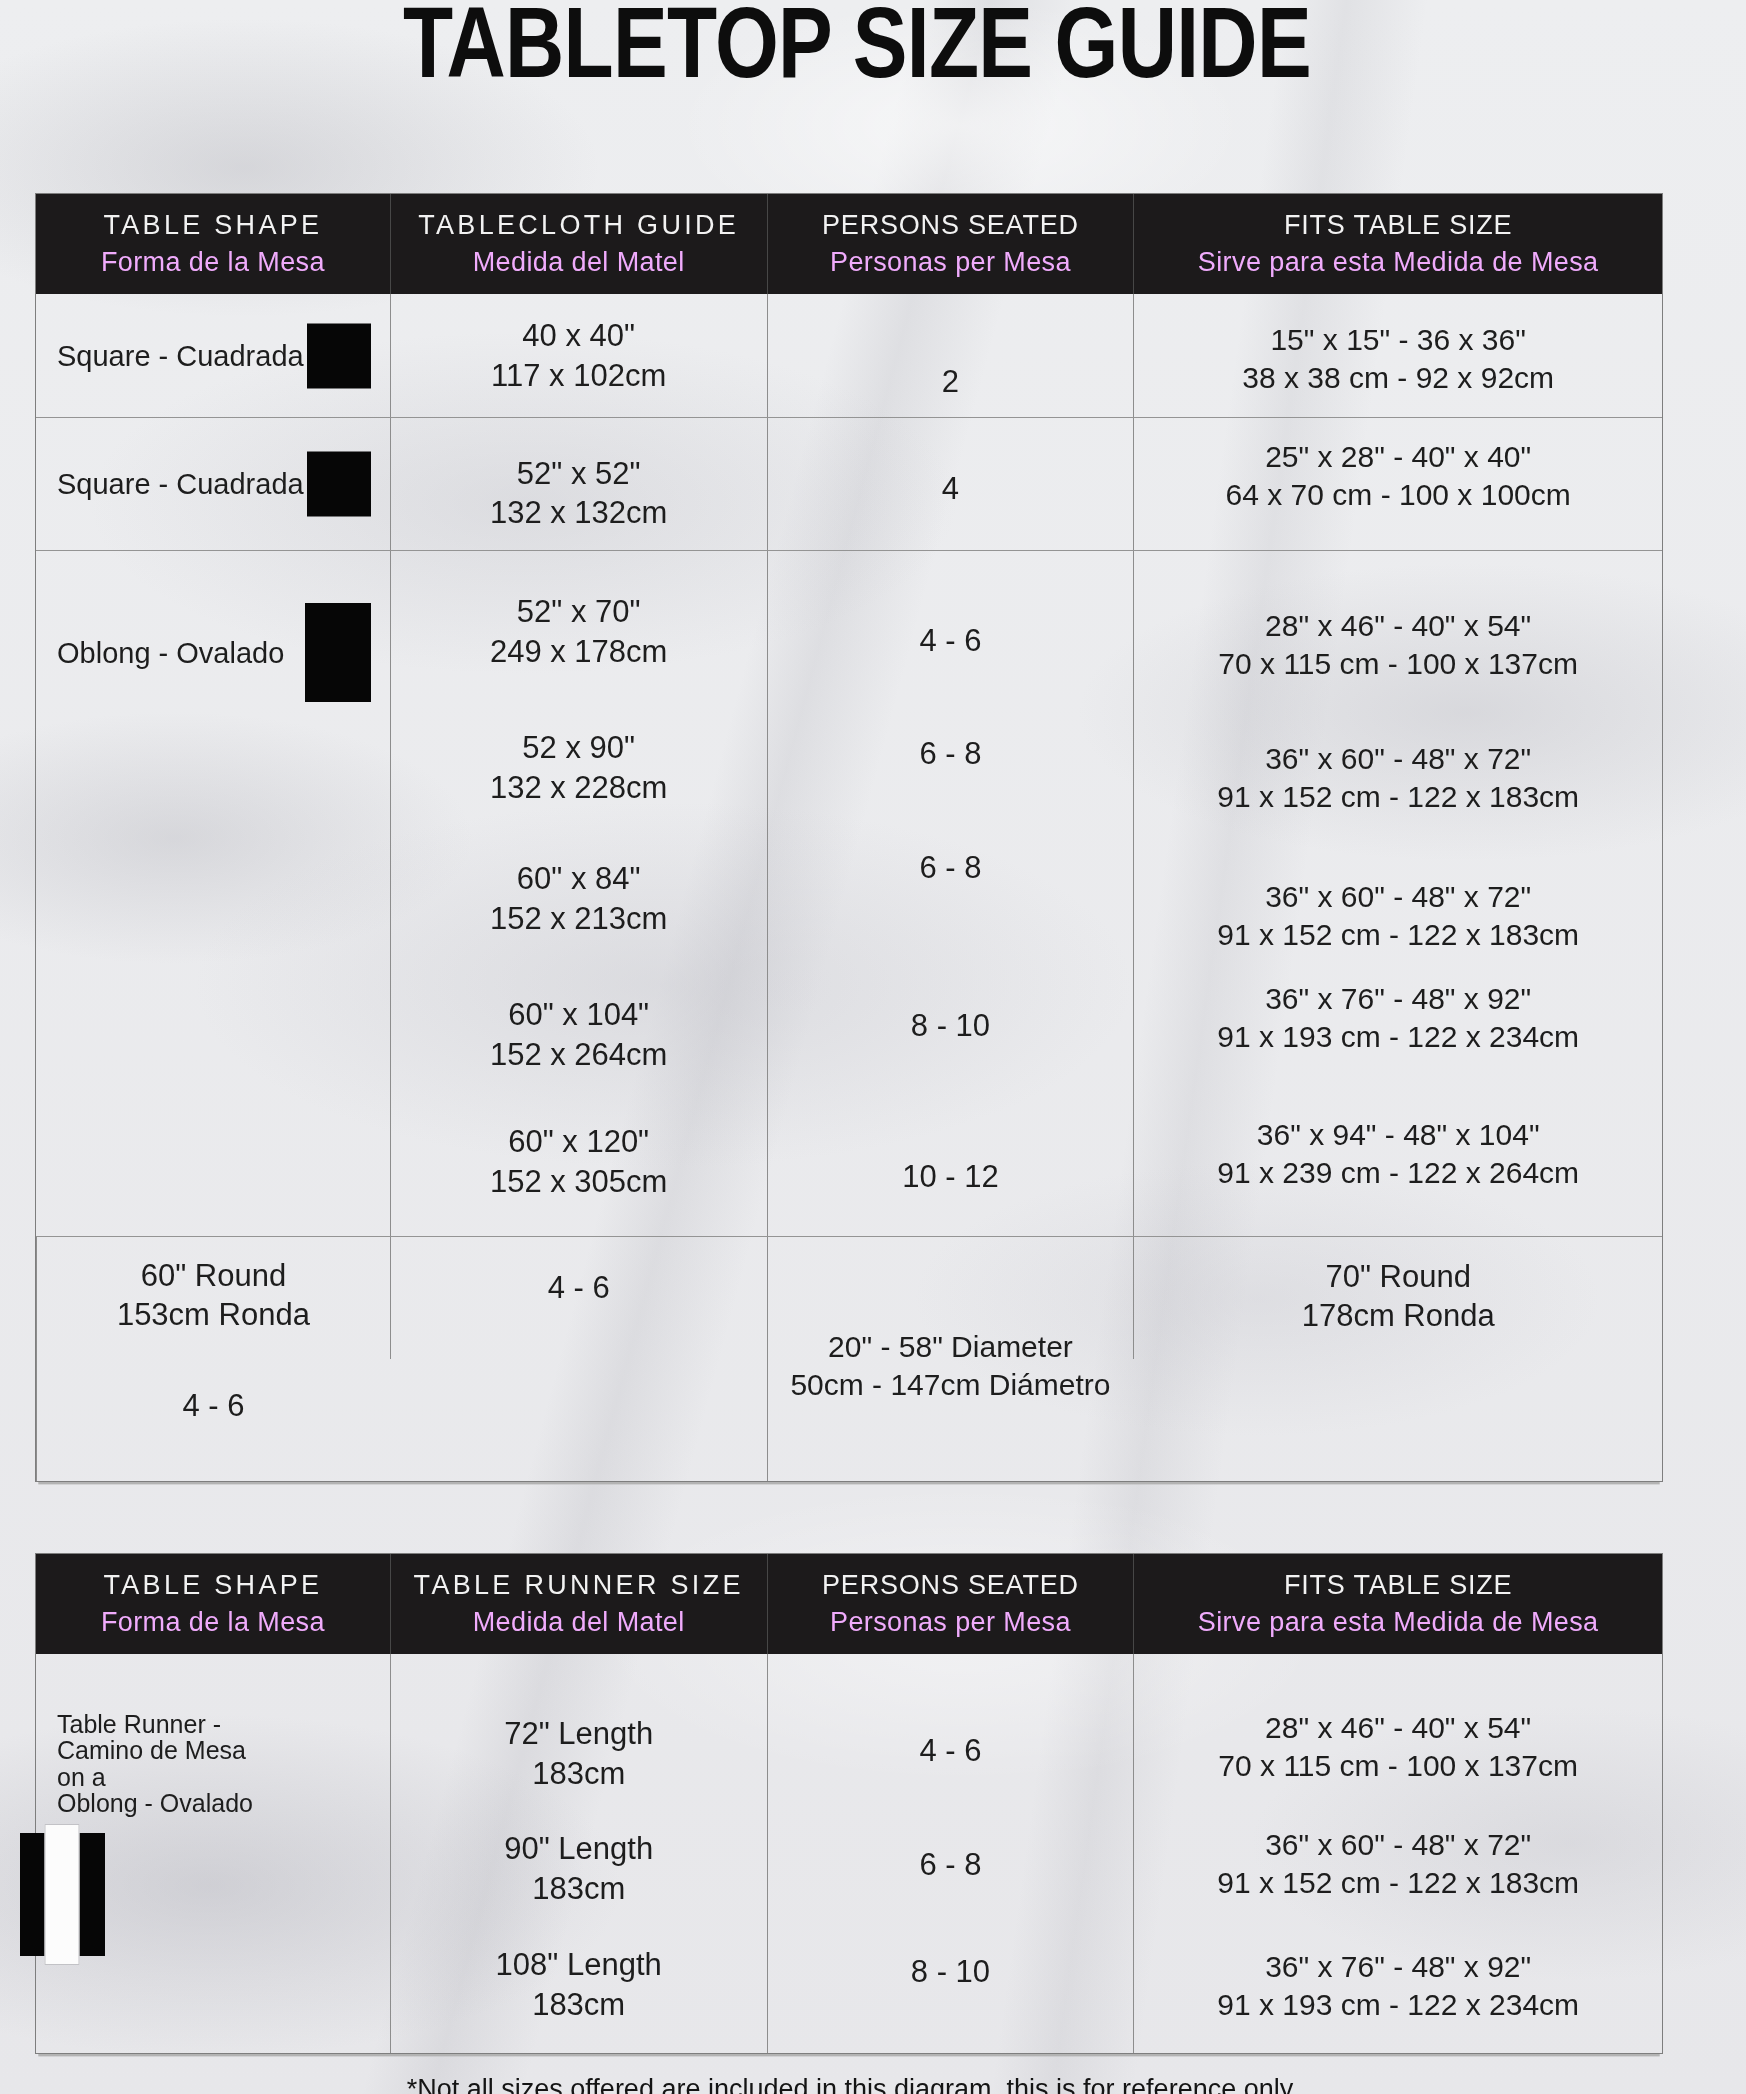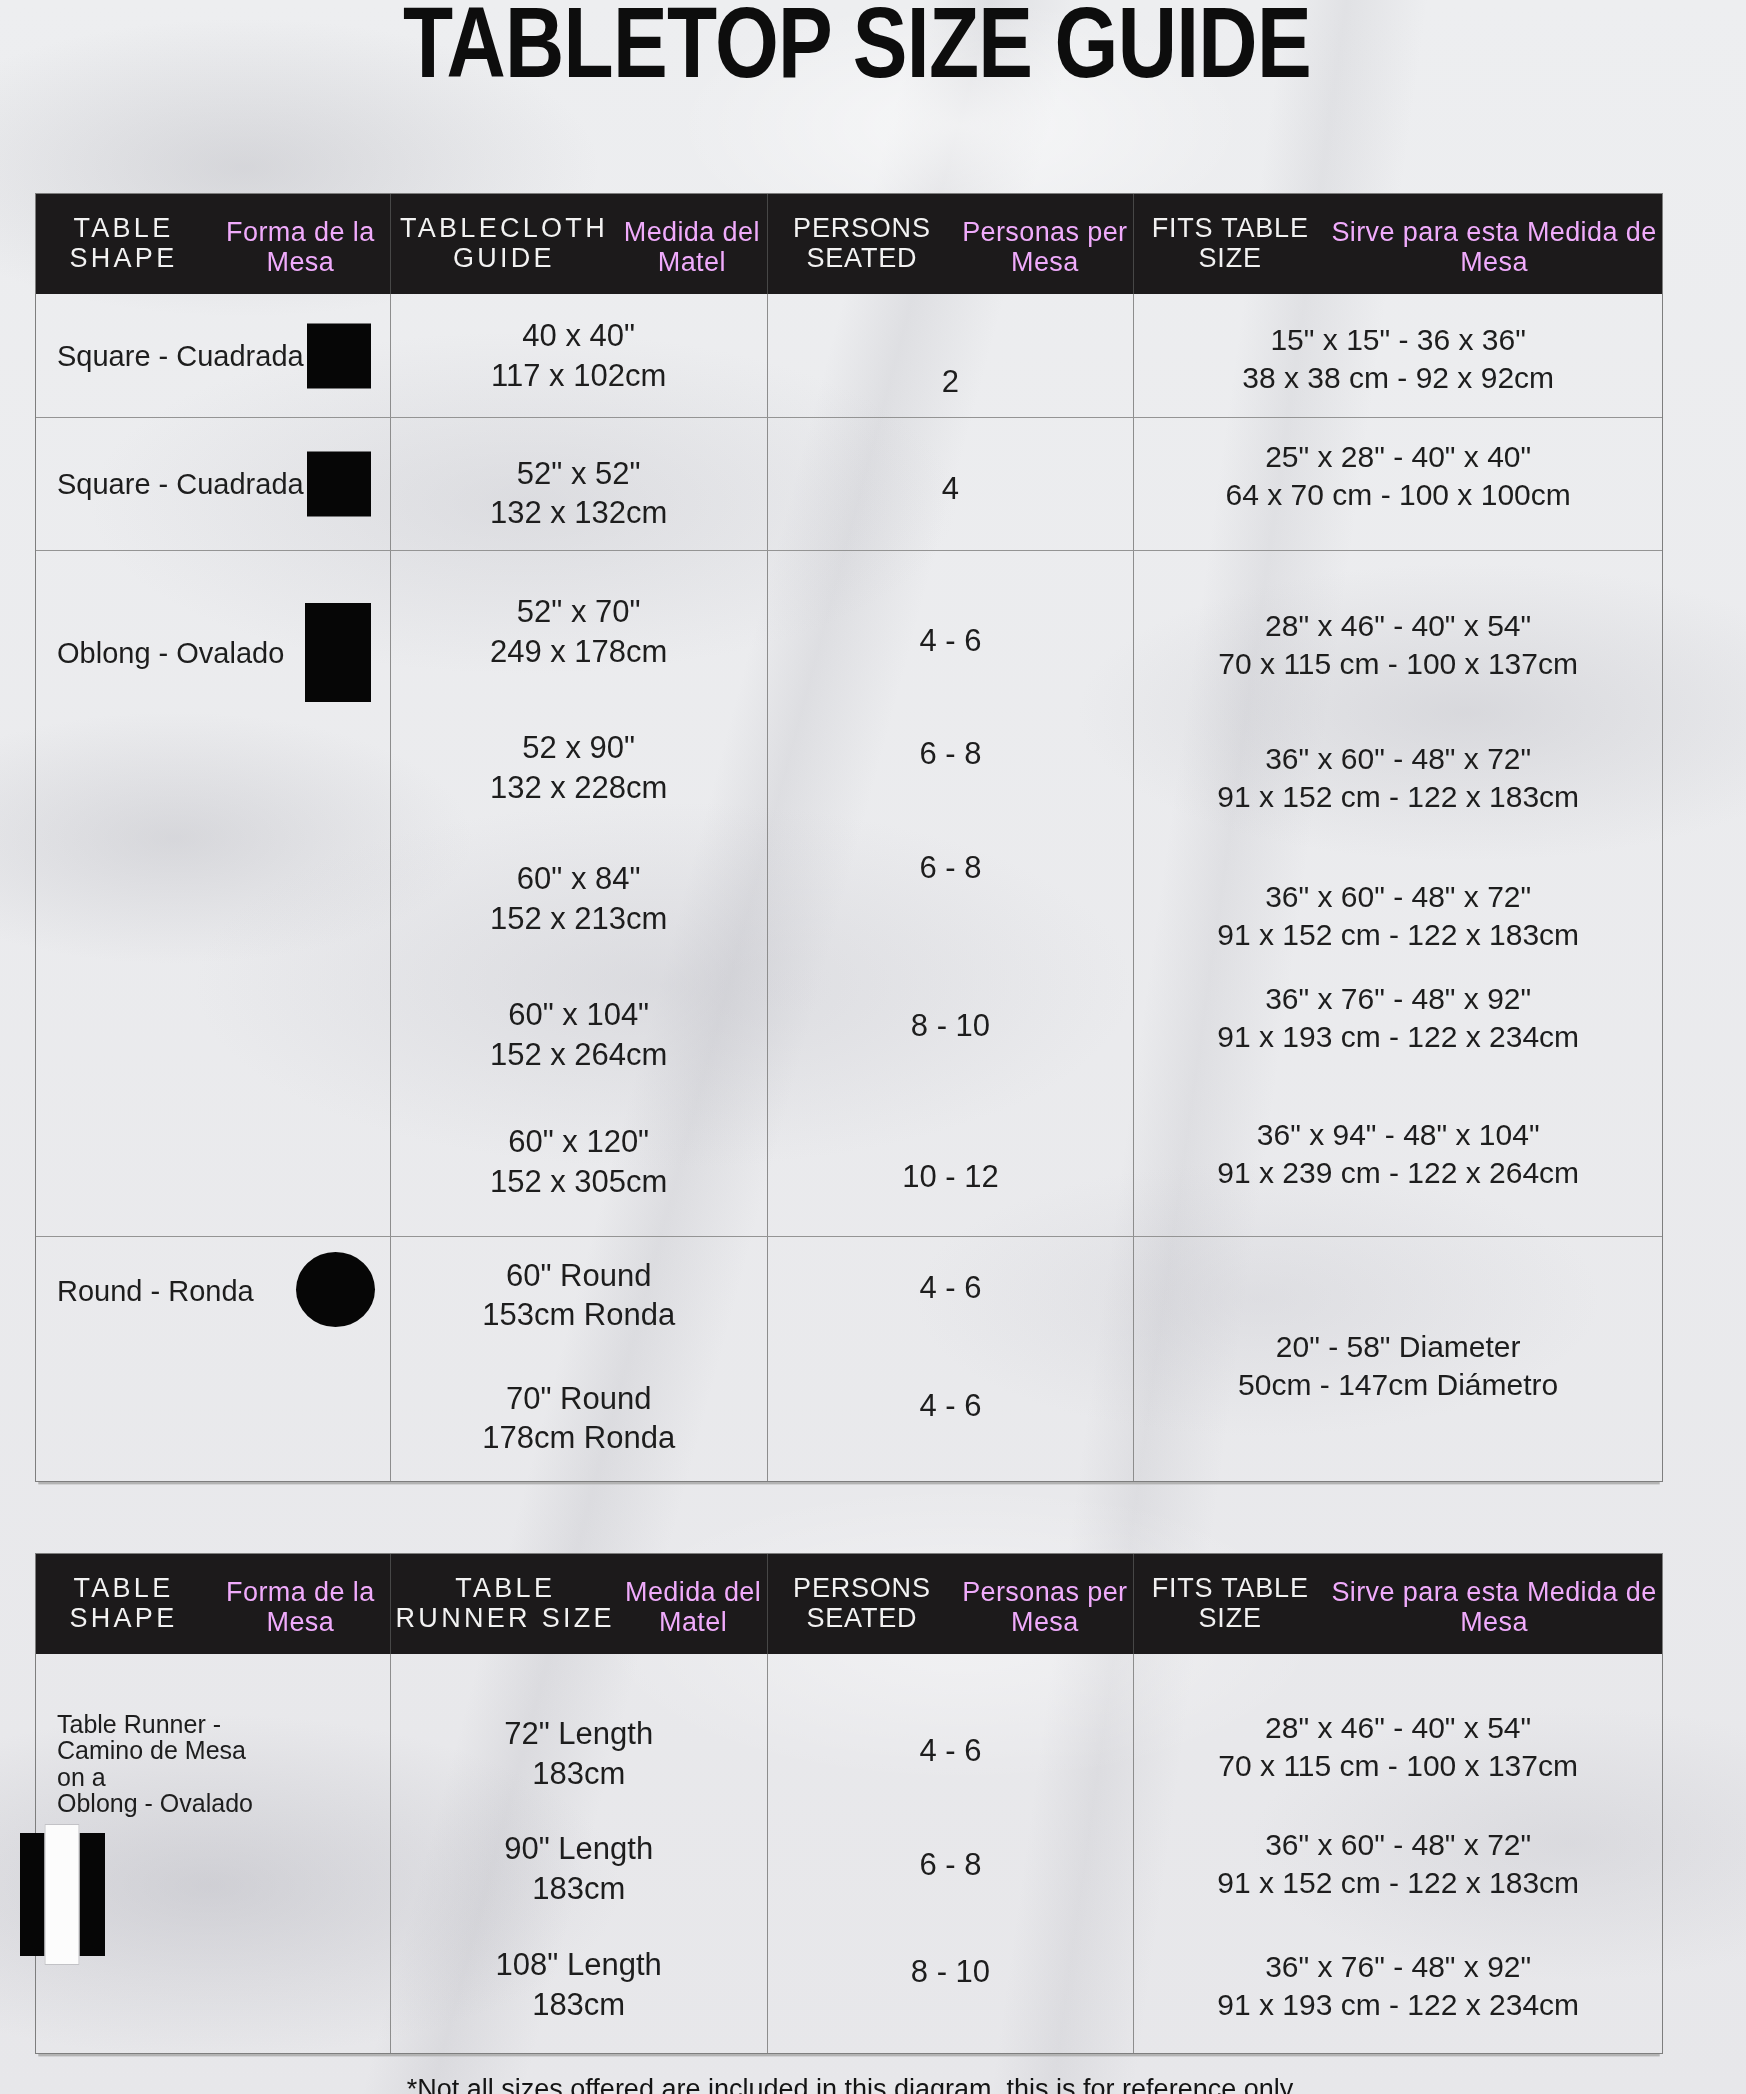--- a/index.html
+++ b/index.html
@@ -51,21 +51,21 @@
   }
   .tbl-1{top:193px;}
   .tbl-2{top:1553px;}
 
   .thead{
     display:grid;
     grid-template-columns:21.76% 23.17% 22.56% 32.51%;
     background:#1c1a1b;height:100px;
   }
   .hcell{
-    display:flex;flex-direction:row;justify-content:center;align-items:center;
+    display:flex;flex-direction:column;justify-content:center;align-items:center;
     text-align:center;border-left:1.6px solid #474747;
   }
   .hcell.first{border-left:none;}
   .h-en{font-size:27px;color:#f2f2f2;letter-spacing:3.3px;line-height:1.1;}
   .ls-sm .h-en{letter-spacing:0.8px;}
   .h-es{font-size:27px;color:#f0abfc;letter-spacing:0.4px;margin-top:7.4px;line-height:1.1;}
 
   .section{
     display:grid;
     grid-template-columns:21.76% 23.17% 22.56% 32.51%;
@@ -293,24 +293,20 @@
       </div>
       <div class="cell col4 fits" data-interactable="false">
         <div class="tx" style="transform:translateY(-14px)">
             <span data-interactable="false">36" x 94" - 48" x 104"</span>
             <span data-interactable="false">91 x 239 cm - 122 x 264cm</span>
           </div>
       </div>
     </div>
 
     <div class="section sec-d" data-interactable="false">
-      <div class="cell col1 shape span-2" data-interactable="false">
-        <span class="slabel" data-interactable="false">Round - Ronda</span>
-        <span class="sicon icon-circle" data-interactable="false"></span>
-      </div>
 
       <div class="cell col2" data-interactable="false">
         <div class="tx" style="transform:translateY(-3.3px)">
             <span data-interactable="false">60" Round</span>
             <span data-interactable="false">153cm Ronda</span>
           </div>
       </div>
       <div class="cell col3" data-interactable="false">
         <div class="tx" style="transform:translateY(-9.8px)">
             <span data-interactable="false">4 - 6</span>

